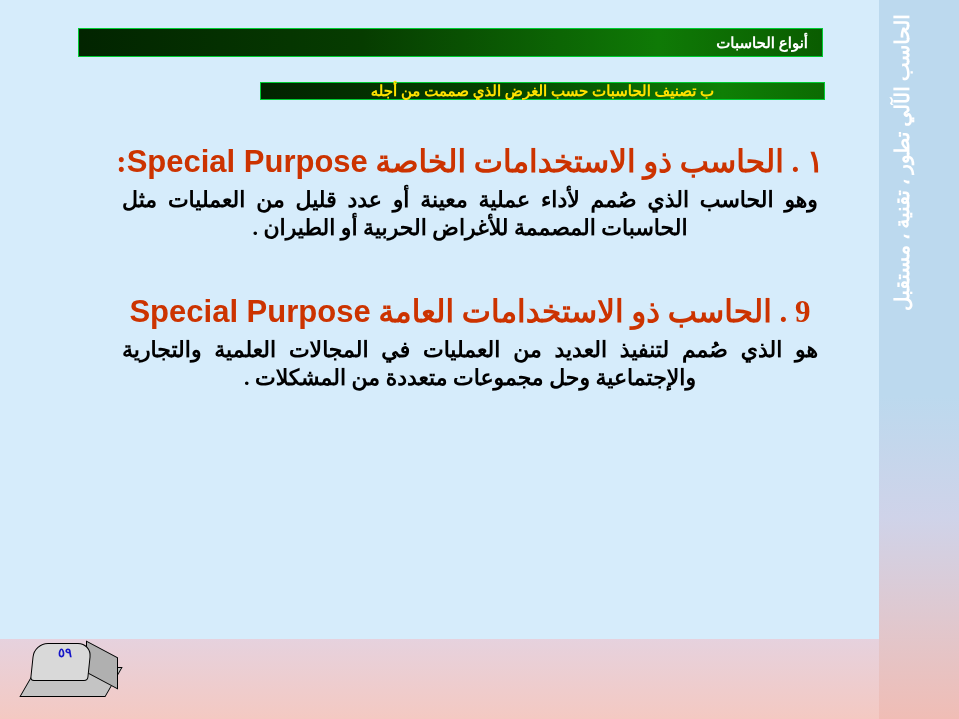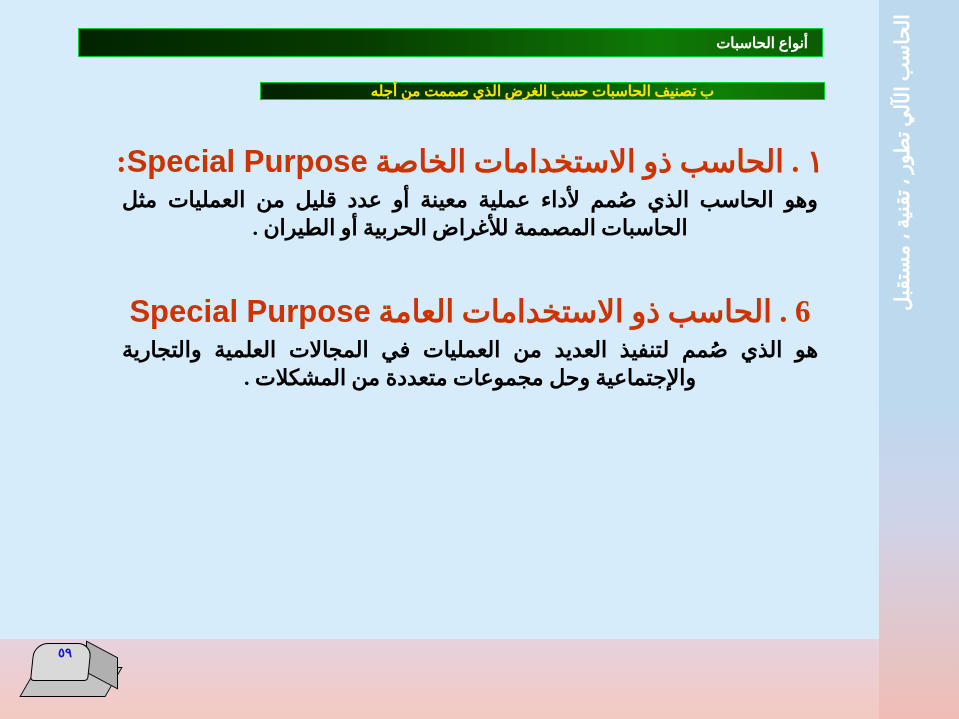--- a/index.html
+++ b/index.html
@@ -208,21 +208,21 @@
       <div class="heading-line">
         <span>١ . الحاسب ذو الاستخدامات الخاصة </span><span class="latin">Special Purpose</span><span>:</span>
       </div>
       <div class="detail">وهو الحاسب الذي صُمم لأداء عملية معينة أو عدد قليل من العمليات مثل الحاسبات المصممة للأغراض الحربية أو الطيران .</div>
     </div>
 
     <div class="gap"></div>
 
     <div class="para">
       <div class="heading-line">
-        <span>6 . الحاسب ذو الاستخدامات العامة </span><span class="latin">Special Purpose</span><span></span>
+        <span>9 . الحاسب ذو الاستخدامات العامة </span><span class="latin">Special Purpose</span><span></span>
       </div>
       <div class="detail">هو الذي صُمم لتنفيذ العديد من العمليات في المجالات العلمية والتجارية والإجتماعية وحل مجموعات متعددة من المشكلات .</div>
     </div>
 
   </div>
 
   <div class="mouse-graphic">
     <div class="page-number">٥٩</div>
     <div class="mouse-body"></div>
     <div class="mouse-side"></div>

